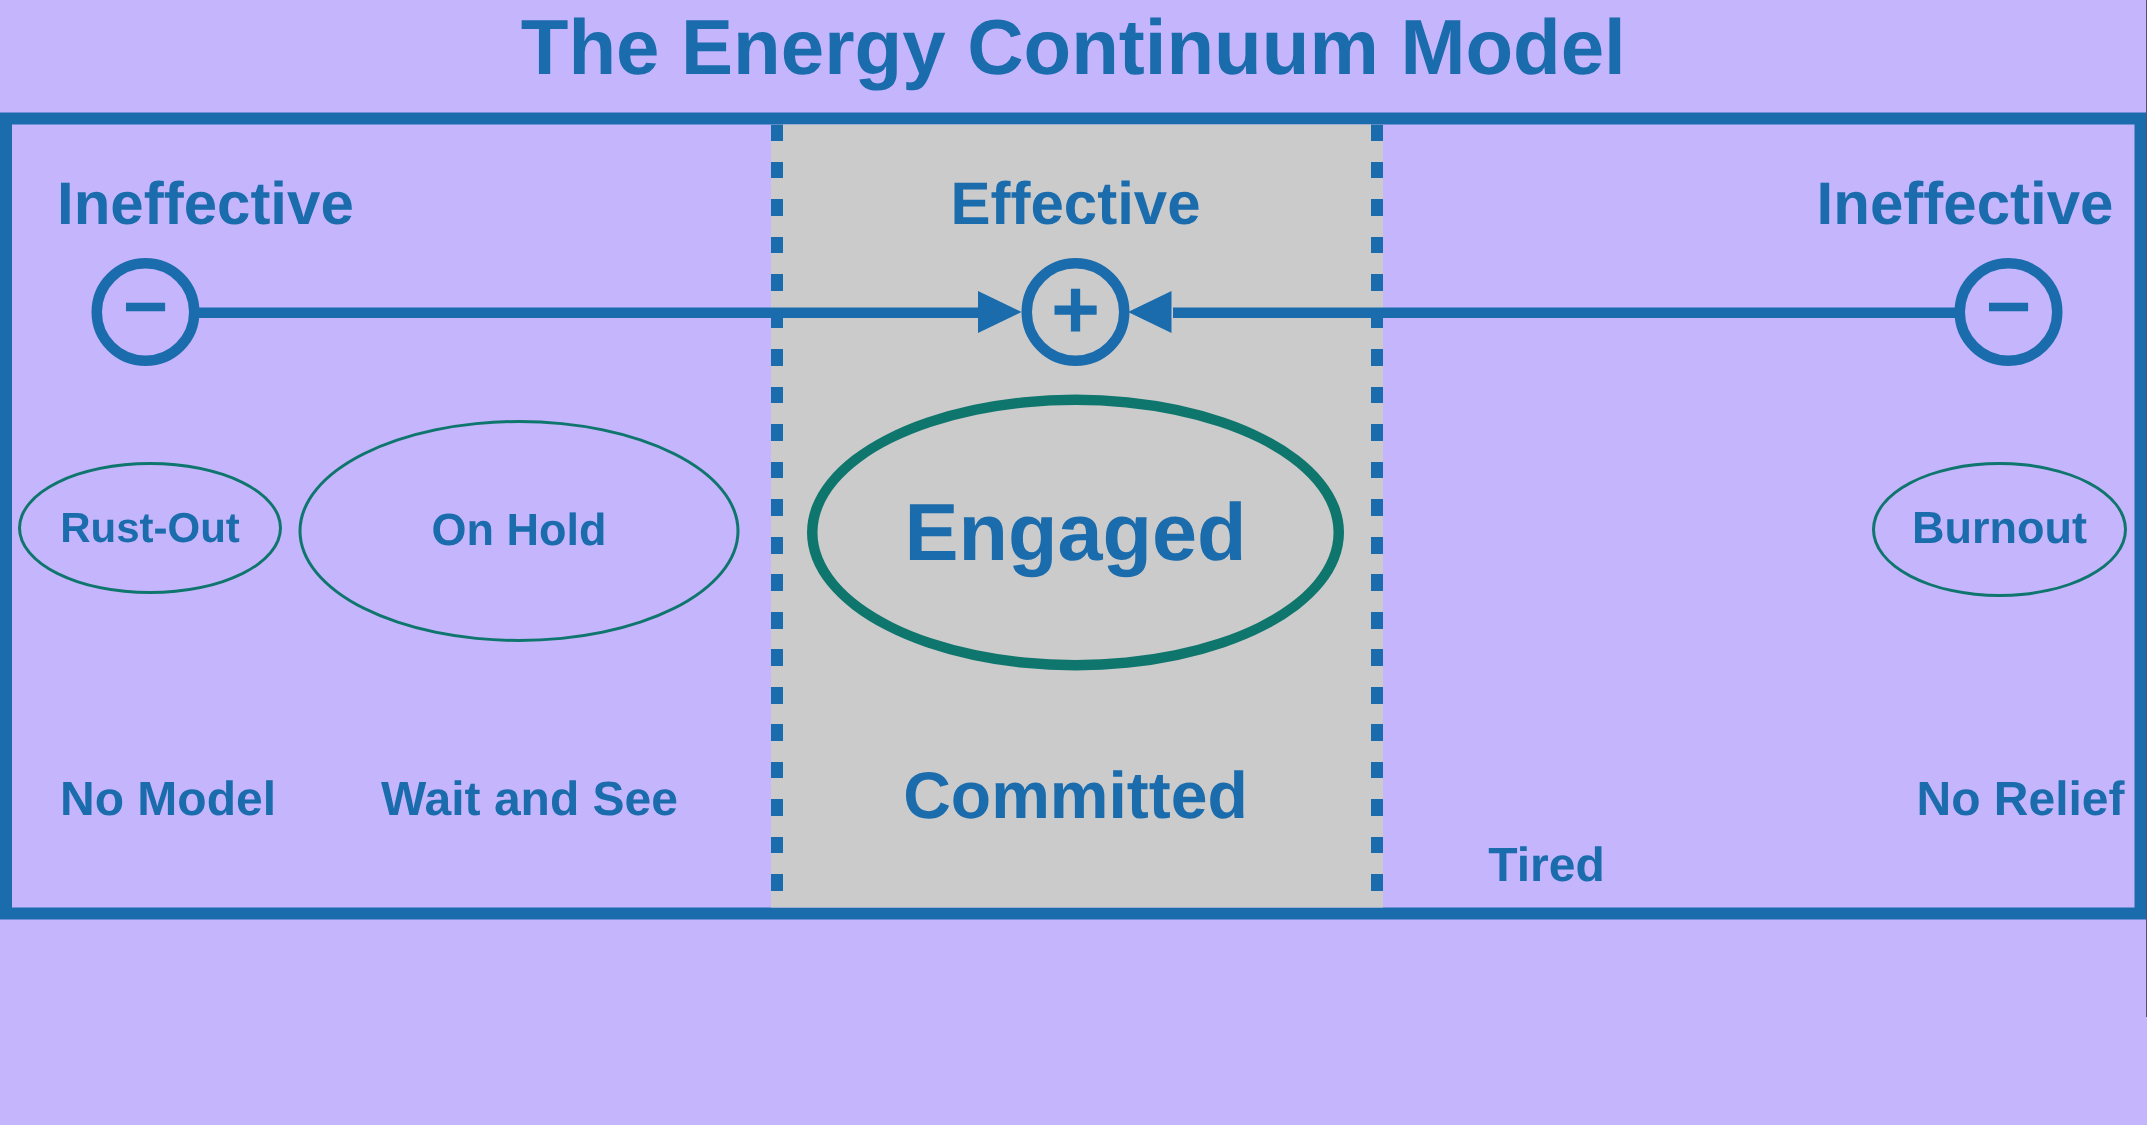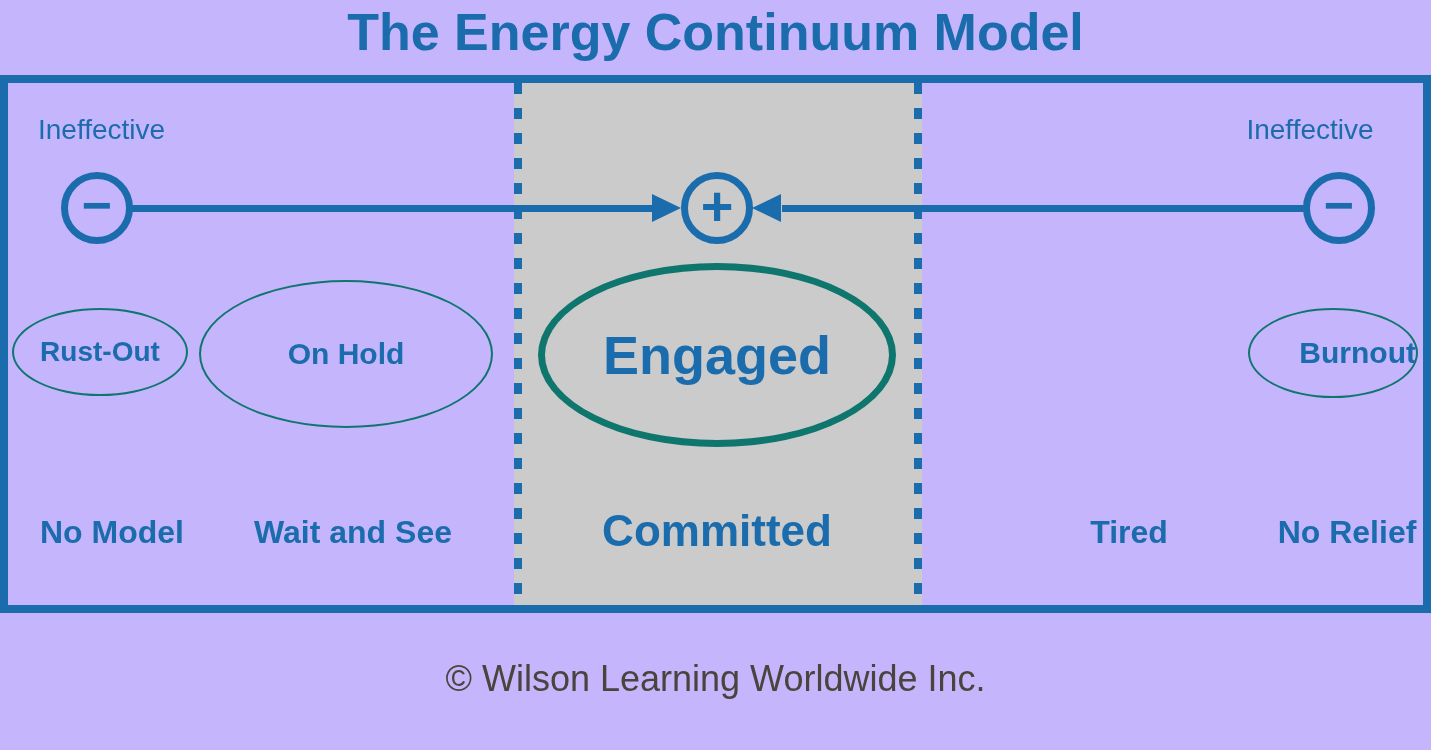--- a/index.html
+++ b/index.html
@@ -32,21 +32,21 @@
   }
   .dash-line{
     position:absolute;top:83px;width:8px;height:522px;
     background:repeating-linear-gradient(180deg,#1B6CAC 0 11px,transparent 11px 25px);
   }
   .dash-left{left:514px;}
   .dash-right{left:914px;}
   
   .zone-label{
     position:absolute;top:114px;
-    font-size:28px;font-weight:400;color:#1B6CAC;
+    font-size:40px;font-weight:700;color:#1B6CAC;
     white-space:nowrap;
   }
   .zl-left{left:38px;}
   .zl-center{left:717px;transform:translateX(-50%);}
   .zl-right{left:1310px;transform:translateX(-50%);}
   
   .sign-circle{
     position:absolute;box-sizing:border-box;
     border:7px solid #1B6CAC;border-radius:50%;
     display:flex;align-items:center;justify-content:center;
@@ -76,32 +76,32 @@
   .ellipse{
     position:absolute;box-sizing:border-box;
     border:2px solid #0f766e;border-radius:50%;
     display:flex;align-items:center;justify-content:center;
     color:#1B6CAC;font-weight:bold;white-space:nowrap;
   }
   .el-rustout{left:12px;top:308px;width:176px;height:88px;font-size:28px;}
   .el-onhold{left:199px;top:280px;width:294px;height:148px;font-size:30px;font-weight:600;text-align:right;}
   .el-engaged{left:538px;top:263px;width:358px;height:184px;font-size:54px;font-weight:700;border-width:7px;}
   .el-overwhelmed{left:942px;top:274px;width:298px;height:154px;font-size:29px;}
-  .el-burnout{left:1248px;top:308px;width:170px;height:90px;font-size:30px;justify-content:flex-end;}
+  .el-burnout{left:1248px;top:308px;width:170px;height:90px;font-size:30px;}
   
   .descriptor{
     position:absolute;top:514px;
     transform:translateX(-50%);
     font-size:32px;font-weight:bold;color:#1B6CAC;
     white-space:nowrap;
   }
   .d-nohope{left:112px;}
   .d-waitsee{left:353px;}
   .d-committed{left:717px;top:506px;font-size:44px;font-weight:600;}
-  .d-tired{left:1129px;}
+  .d-tired{left:1031px;margin-top:44px;}
   .d-norelief{left:1347px;}
   
   .copyright{
     position:absolute;left:0;top:658px;width:100%;
     text-align:center;
     font-size:36px;color:#4A443C;
   }
 </style>
 </head>
 <body>
@@ -110,20 +110,21 @@
 
   <div class="title">The Energy Continuum Model</div>
 
   <div class="box"></div>
 
   <div class="zone"></div>
   <div class="dash-line dash-left"></div>
   <div class="dash-line dash-right"></div>
 
   <div class="zone-label zl-left">Ineffective</div>
+  <div class="zone-label zl-center">Effective</div>
   <div class="zone-label zl-right">Ineffective</div>
 
   <div class="sign-circle minus-circle mc-left">
     <span class="sign-glyph">−</span>
   </div>
   <div class="sign-circle plus-circle">
     <span class="sign-glyph">+</span>
   </div>
   <div class="sign-circle minus-circle mc-right">
     <span class="sign-glyph">−</span>
@@ -146,15 +147,14 @@
   <div class="ellipse el-burnout">
     <span>Burnout</span>
   </div>
 
   <div class="descriptor d-nohope">No Model</div>
   <div class="descriptor d-waitsee">Wait and See</div>
   <div class="descriptor d-committed">Committed</div>
   <div class="descriptor d-tired">Tired</div>
   <div class="descriptor d-norelief">No Relief</div>
 
-  <div class="copyright">© Wilson Learning Worldwide Inc.</div>
 
 </div>
 
 </body></html>

